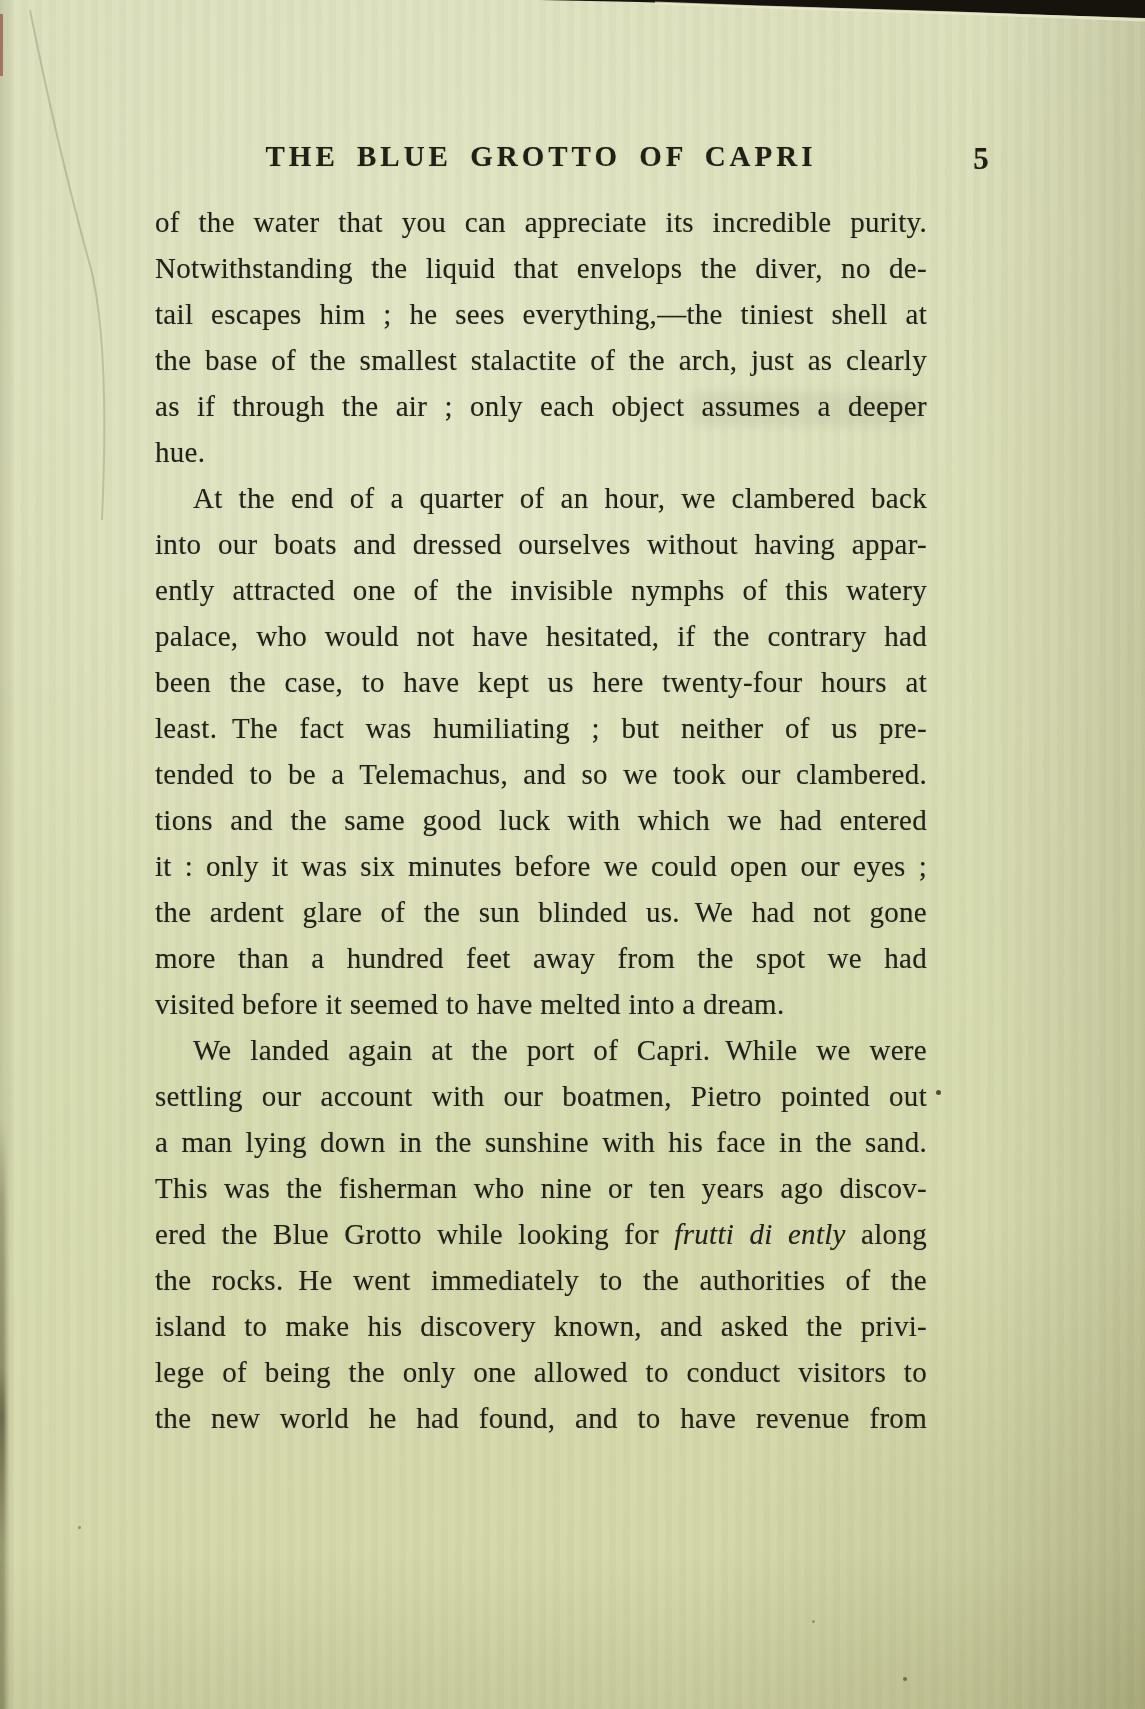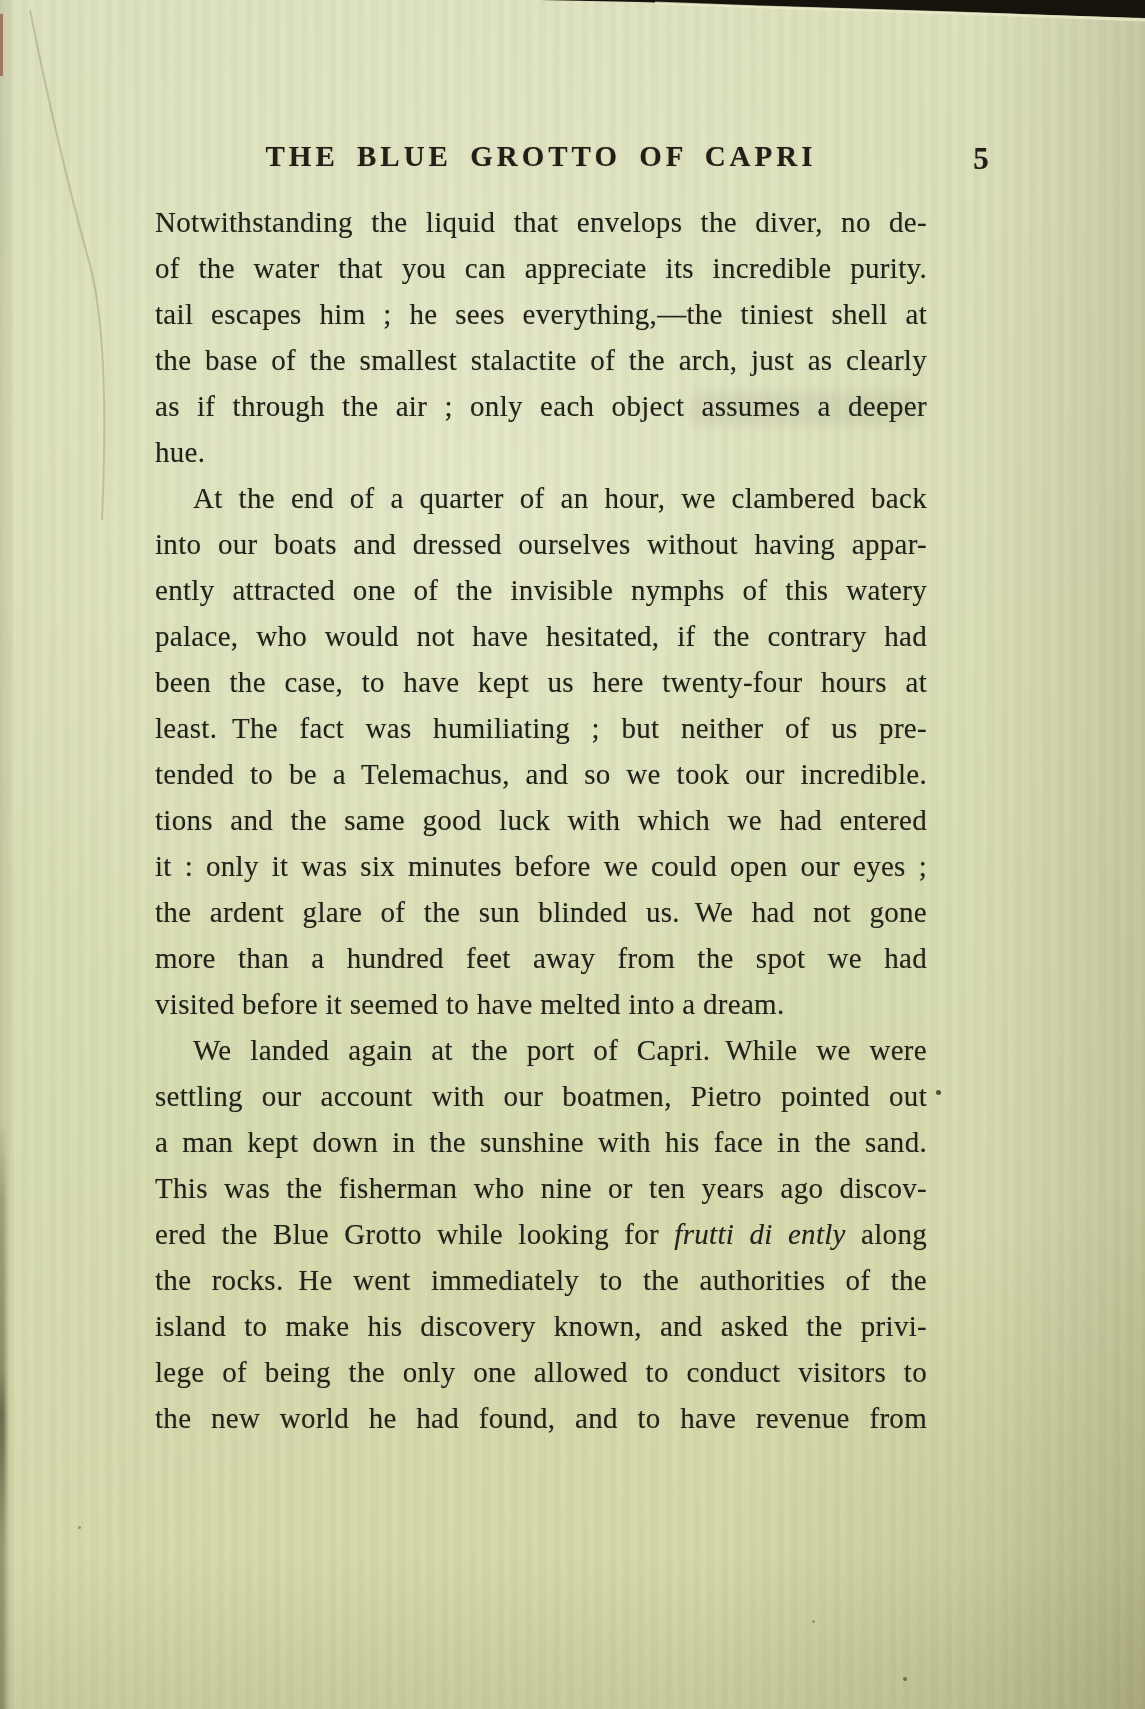--- a/index.html
+++ b/index.html
@@ -100,47 +100,47 @@
   <div class="speck s2"></div>
   <div class="speck s3"></div>
   <div class="speck s4"></div>
 
   <div class="running-head">THE BLUE GROTTO OF CAPRI</div>
   <div class="page-num">5</div>
 
   <div class="text-block">
 
     <section>
+      <div class="line">of the water that you can appreciate its incredible purity.</div>
       <div class="line">Notwithstanding the liquid that envelops the diver, no de-</div>
-      <div class="line">of the water that you can appreciate its incredible purity.</div>
       <div class="line">tail escapes him ; he sees everything,—the tiniest shell at</div>
       <div class="line">the base of the smallest stalactite of the arch, just as clearly</div>
       <div class="line">as if through the air ; only each object assumes a deeper</div>
       <div class="line line-last">hue.</div>
     </section>
 
     <section>
       <div class="line line-indent">At the end of a quarter of an hour, we clambered back</div>
       <div class="line">into our boats and dressed ourselves without having appar-</div>
       <div class="line">ently attracted one of the invisible nymphs of this watery</div>
       <div class="line">palace, who would not have hesitated, if the contrary had</div>
       <div class="line">been the case, to have kept us here twenty-four hours at</div>
       <div class="line">least. The fact was humiliating ; but neither of us pre-</div>
-      <div class="line">tended to be a Telemachus, and so we took our incredible.</div>
+      <div class="line">tended to be a Telemachus, and so we took our clambered.</div>
       <div class="line">tions and the same good luck with which we had entered</div>
       <div class="line">it : only it was six minutes before we could open our eyes ;</div>
       <div class="line">the ardent glare of the sun blinded us. We had not gone</div>
       <div class="line">more than a hundred feet away from the spot we had</div>
       <div class="line line-last">visited before it seemed to have melted into a dream.</div>
     </section>
 
     <section>
       <div class="line line-indent">We landed again at the port of Capri. While we were</div>
       <div class="line">settling our account with our boatmen, Pietro pointed out</div>
-      <div class="line">a man kept down in the sunshine with his face in the sand.</div>
+      <div class="line">a man lying down in the sunshine with his face in the sand.</div>
       <div class="line">This was the fisherman who nine or ten years ago discov-</div>
       <div class="line"><span>ered the Blue Grotto while looking for </span><i>frutti di ently</i><span> along</span></div>
       <div class="line">the rocks. He went immediately to the authorities of the</div>
       <div class="line">island to make his discovery known, and asked the privi-</div>
       <div class="line">lege of being the only one allowed to conduct visitors to</div>
       <div class="line">the new world he had found, and to have revenue from</div>
     </section>
 
   </div>
 </div>

